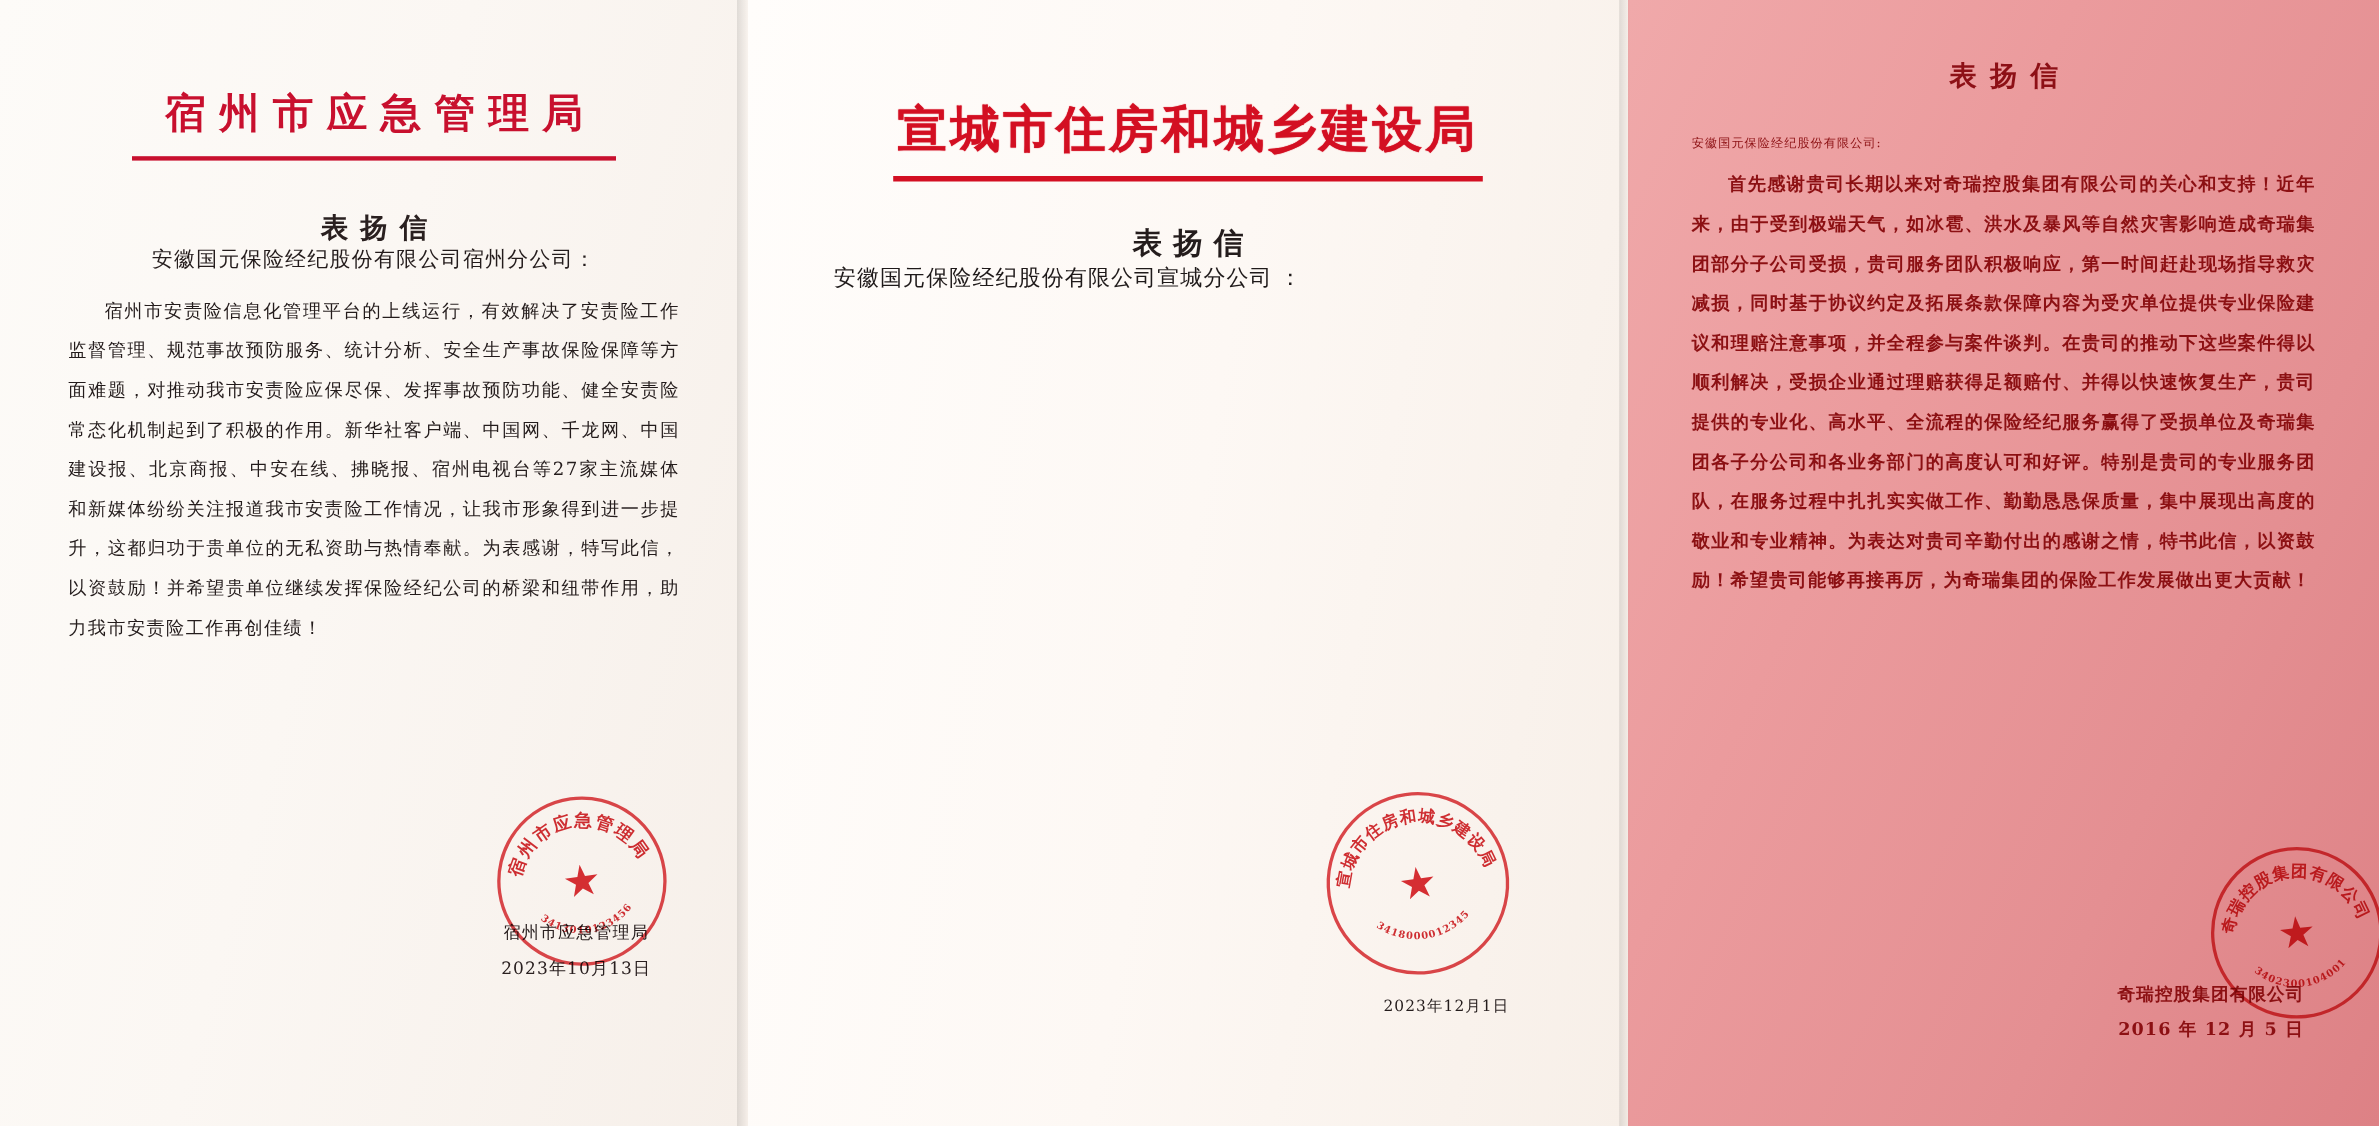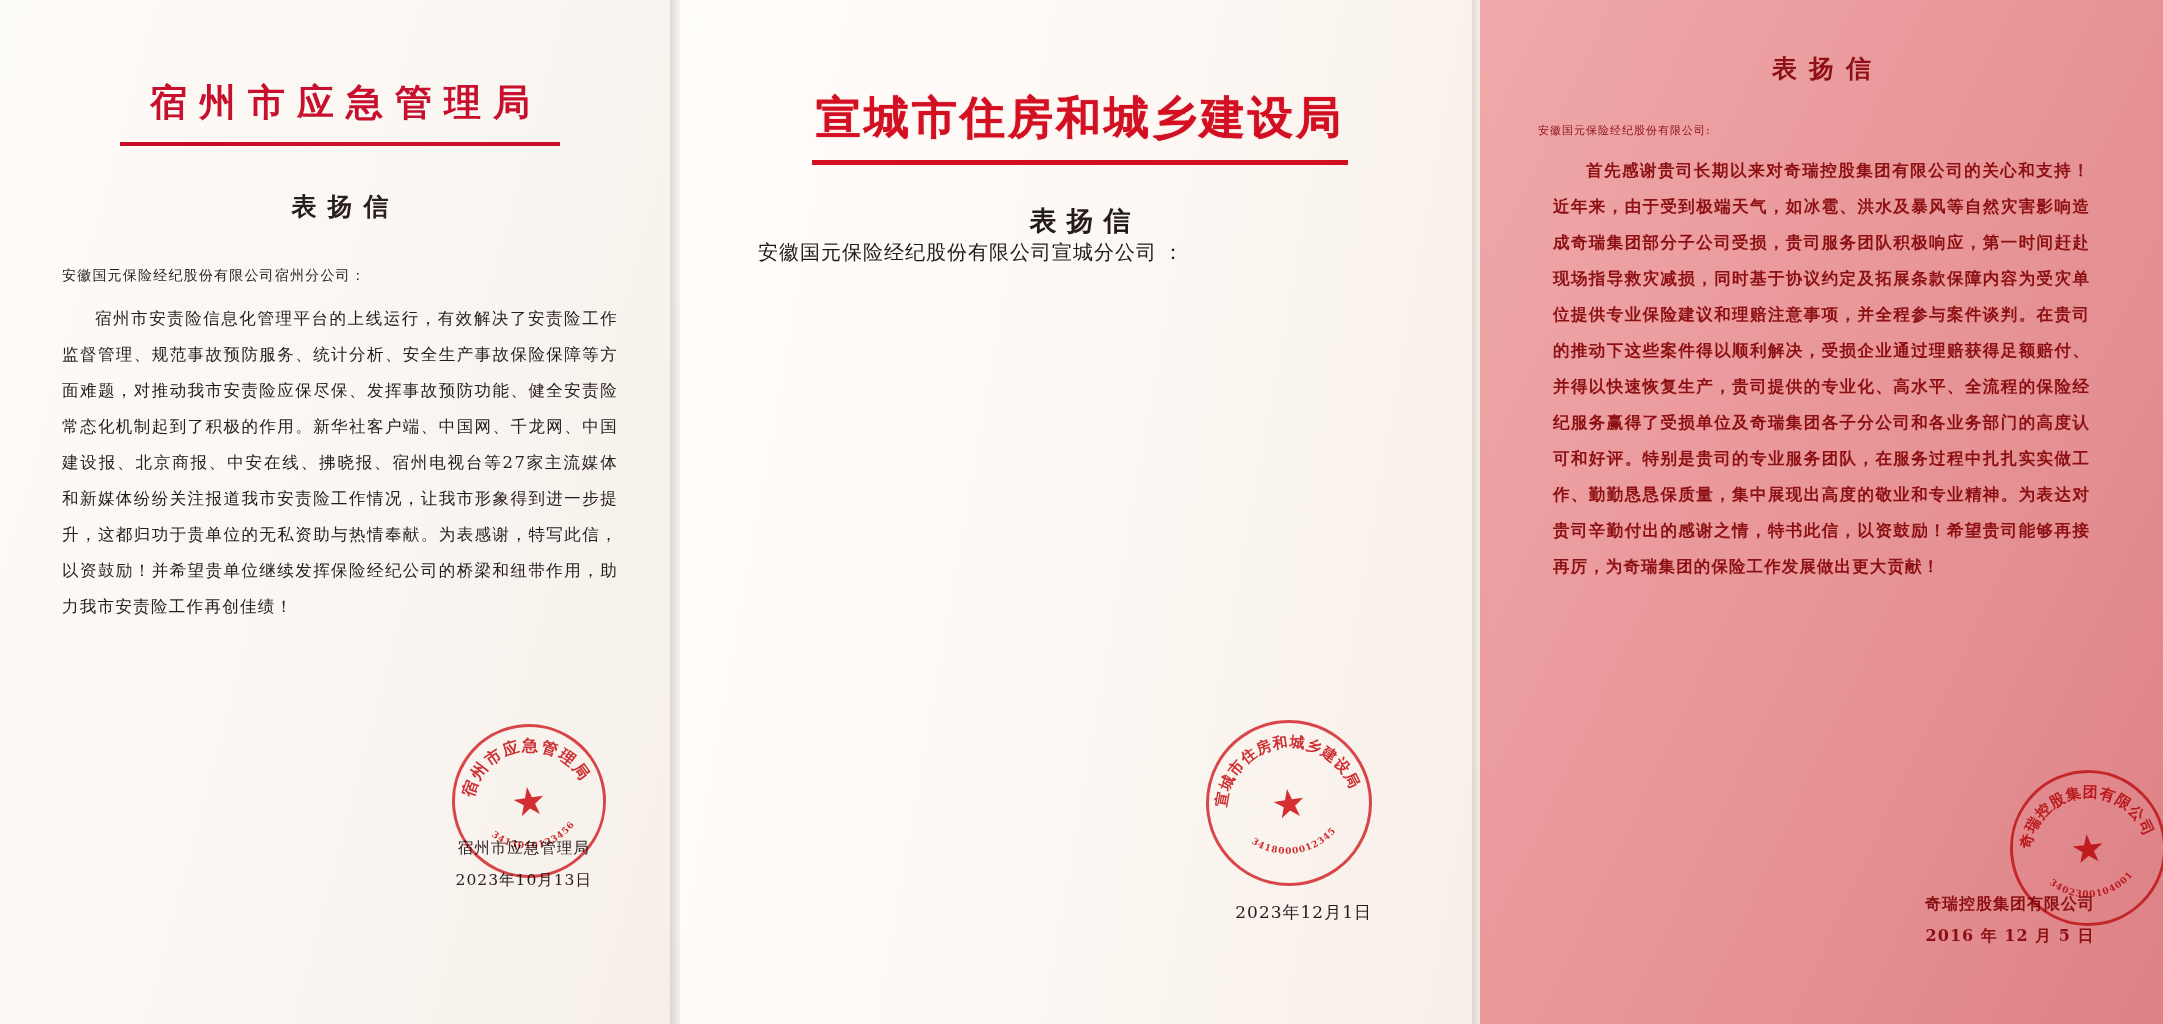--- a/index.html
+++ b/index.html
@@ -32,21 +32,21 @@
   #letter1 .rule{
     margin:14px auto 0 auto;
     width:440px;height:4px;background:#c8102e;
   }
   #letter1 .title{
     margin-top:44px;text-align:center;
     font-size:25px;font-weight:bold;color:#2a2020;
     letter-spacing:11px;text-indent:11px;
   }
   #letter1 .salutation{
-    margin-top:44px;font-size:14px;color:#241c1c;letter-spacing:1.2px;
+    font-size:19px;color:#241c1c;letter-spacing:1.2px;text-align:center;
   }
   #letter1 .body{
     margin-top:16px;font-size:16.5px;color:#241c1c;
     line-height:36px;letter-spacing:1.3px;text-align:justify;
   }
   #letter1 .body p{margin:0;text-indent:2em;}
   #letter1 .signature{
     position:absolute;right:88px;bottom:128px;
     text-align:center;font-size:15.5px;color:#2a2020;line-height:32px;
     letter-spacing:1px;
@@ -70,39 +70,39 @@
     color:#241c1c;letter-spacing:10px;text-indent:10px;
   }
   #letter2 .salutation{font-size:20px;color:#1f1a1a;letter-spacing:1px;font-family:Liberation Serif, serif;}
   #letter2 .body{
     margin-top:14px;font-size:19px;color:#1f1a1a;
     line-height:45px;letter-spacing:1.2px;text-align:justify;
   }
   #letter2 .body p{margin:0;text-indent:2em;}
   #letter2 .signature{
     position:absolute;right:108px;bottom:100px;
-    text-align:right;font-size:17px;color:#241c1c;letter-spacing:1px;
+    text-align:right;font-size:14px;color:#241c1c;letter-spacing:1px;
   }
 
   
   #letter3{
     left:1480px;width:683px;
     background:linear-gradient(115deg,#f0a9aa 0%,#eb9b9d 35%,#e48f92 70%,#dd8185 100%);
   }
   #letter3 .inner{padding:52px 58px 0 58px;position:relative;height:100%;box-sizing:border-box;}
   #letter3 .title{
     text-align:center;font-size:25px;font-weight:bold;color:#8d1016;
     letter-spacing:12px;text-indent:12px;
   }
   #letter3 .salutation{margin-top:38px;font-size:11px;color:#8c1013;letter-spacing:1px;}
   #letter3 .body{
     margin-top:12px;font-size:16.5px;color:#8c1013;
     line-height:36px;letter-spacing:1.1px;text-align:justify;font-weight:bold;
   }
-  #letter3 .body p{margin:15px;text-indent:2em;}
+  #letter3 .body p{margin:0;text-indent:2em;}
   #letter3 .signature{
     position:absolute;right:68px;bottom:72px;
     text-align:center;font-size:16px;color:#8c1013;line-height:32px;letter-spacing:1px;
     font-weight:bold;
   }
 
   
   .seal{
     position:absolute;border-radius:50%;
     border:3px solid rgba(214,26,32,.80);

